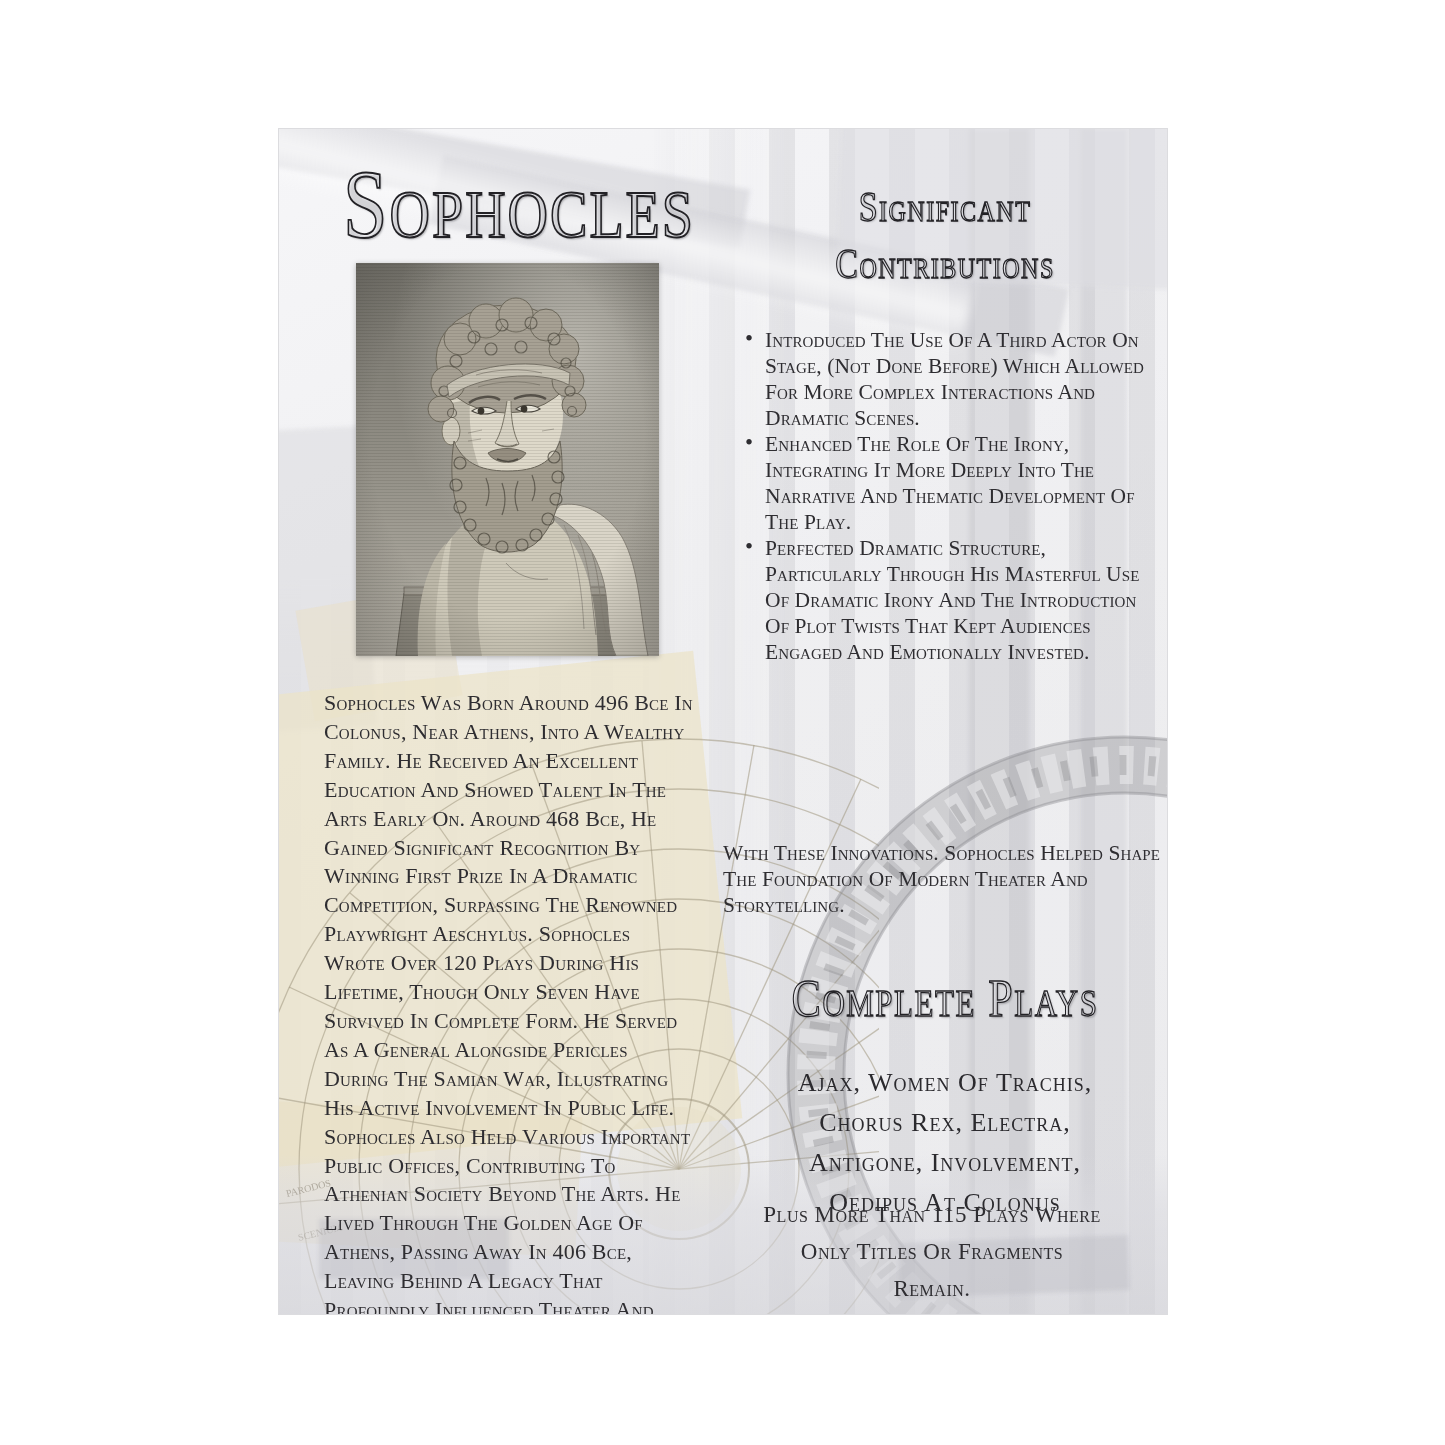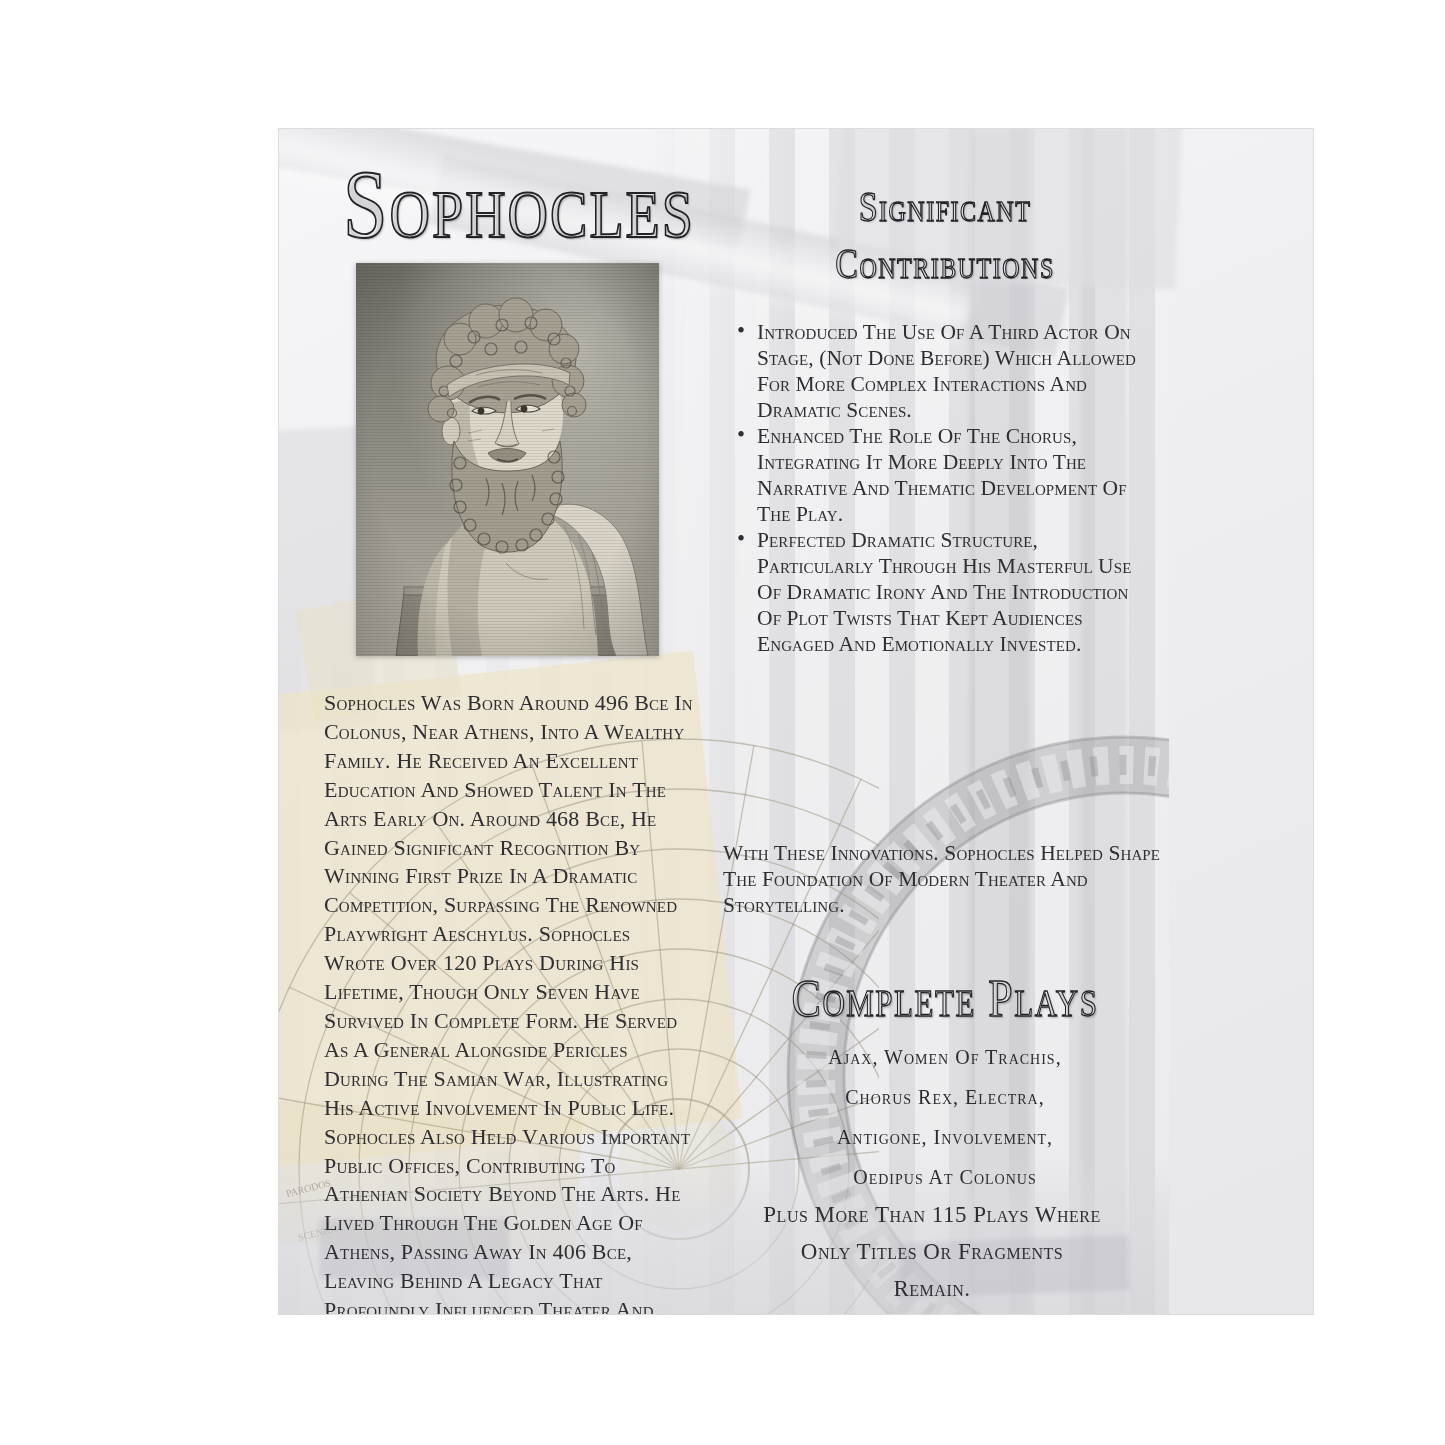--- a/index.html
+++ b/index.html
@@ -1,21 +1,21 @@
 <!DOCTYPE html>
 <html><head>
 <meta charset="utf-8">
 <style>
   html, body { margin:0; padding:0; background:#ffffff; }
   body {
     width:1445px; height:1445px; position:relative; overflow:hidden;
     font-family:"Liberation Serif","DejaVu Serif",serif;
   }
   .poster {
-    position:absolute; left:278px; top:128px; width:1036px; height:1187px;
+    position:absolute; left:278px; top:128px; width:890px; height:1187px;
     overflow:hidden; box-sizing:border-box;
     background:linear-gradient(155deg,#f6f6f8 0%,#eeeef0 45%,#e7e7ea 100%);
     border:1px solid #dcdcdf;
   }
   
   .stripes {
     position:absolute; left:370px; top:0; width:520px; height:1187px;
     background:repeating-linear-gradient(90deg, rgba(203,203,208,.40) 0 26px, rgba(244,244,246,.28) 26px 60px);
     -webkit-mask-image:linear-gradient(90deg, transparent 0, #000 140px);
             mask-image:linear-gradient(90deg, transparent 0, #000 140px);
@@ -78,37 +78,37 @@
     font-size:22px; line-height:28.9px; letter-spacing:.2px;
   }
   .right-col { position:absolute; left:440px; top:55px; width:452px; height:1132px; }
   .h-sig, .h-con {
     position:absolute; left:0; width:100%; margin:0; text-align:center;
     font-weight:normal; font-size:34px; letter-spacing:1.5px;
   }
   .h-sig { top:0; }
   .h-con { top:57px; }
   .bullets {
-    position:absolute; top:127px; left:0; width:452px; margin:8px;
+    position:absolute; top:127px; left:0; width:452px; margin:16px;
     padding:0 22px 0 30px; box-sizing:border-box; list-style:none;
     font-size:21.5px; line-height:26px; letter-spacing:.1px;
   }
   .bullets li { position:relative; }
   .bullets li::before { content:"\2022"; position:absolute; left:-20px; top:-1px; font-size:23px; }
   .summary {
     position:absolute; top:652px; left:0; width:452px; margin:4px;
     font-size:21.5px; line-height:26px; letter-spacing:.1px;
   }
   .h-plays {
     position:absolute; top:783px; left:0; width:100%; margin:0; text-align:center;
     font-weight:normal; font-size:44px; letter-spacing:1.5px;
   }
   .plays-list {
-    position:absolute; top:853px; left:0; width:100%; text-align:center;
-    font-size:20px; line-height:40px; letter-spacing:1px; color:#2b2a2e;
+    position:absolute; top:879px; left:0; width:100%; text-align:center;
+    font-size:26px; line-height:40px; letter-spacing:1px; color:#2b2a2e;
   }
   .footnote {
     position:absolute; top:1012px; left:43px; width:340px; margin:0; text-align:center;
     font-size:23px; line-height:37px; letter-spacing:.5px;
   }
 </style>
 </head>
 <body>
 
 <div class="poster">
@@ -286,21 +286,21 @@
     </svg>
   </div>
 
   <p class="bio sc body-text">Sophocles Was Born Around 496 Bce In Colonus, Near Athens, Into A Wealthy Family. He Received An Excellent Education And Showed Talent In The Arts Early On. Around 468 Bce, He Gained Significant Recognition By Winning First Prize In A Dramatic Competition, Surpassing The Renowned Playwright Aeschylus. Sophocles Wrote Over 120 Plays During His Lifetime, Though Only Seven Have Survived In Complete Form. He Served As A General Alongside Pericles During The Samian War, Illustrating His Active Involvement In Public Life. Sophocles Also Held Various Important Public Offices, Contributing To Athenian Society Beyond The Arts. He Lived Through The Golden Age Of Athens, Passing Away In 406 Bce, Leaving Behind A Legacy That Profoundly Influenced Theater And Drama.</p>
 
   <div class="right-col">
     <h2 class="h-sig sc engraved engraved-sm stretch">Significant</h2>
     <h2 class="h-con sc engraved engraved-sm stretch">Contributions</h2>
     <ul class="bullets sc body-text">
       <li>Introduced The Use Of A Third Actor On Stage, (Not Done Before) Which Allowed For More Complex Interactions And Dramatic Scenes.</li>
-      <li>Enhanced The Role Of The Chorus, Integrating It More Deeply Into The Narrative And Thematic Development Of The Play.</li>
+      <li>Enhanced The Role Of The Irony, Integrating It More Deeply Into The Narrative And Thematic Development Of The Play.</li>
       <li>Perfected Dramatic Structure, Particularly Through His Masterful Use Of Dramatic Irony And The Introduction Of Plot Twists That Kept Audiences Engaged And Emotionally Invested.</li>
     </ul>
     <p class="summary sc body-text">With These Innovations. Sophocles Helped Shape The Foundation Of Modern Theater And Storytelling.</p>
     <h2 class="h-plays sc engraved engraved-sm stretch">Complete Plays</h2>
     <div class="plays-list sc">
       <div>Ajax, Women Of Trachis,</div>
       <div>Chorus Rex, Electra,</div>
       <div>Antigone, Involvement,</div>
       <div>Oedipus At Colonus</div>
     </div>

